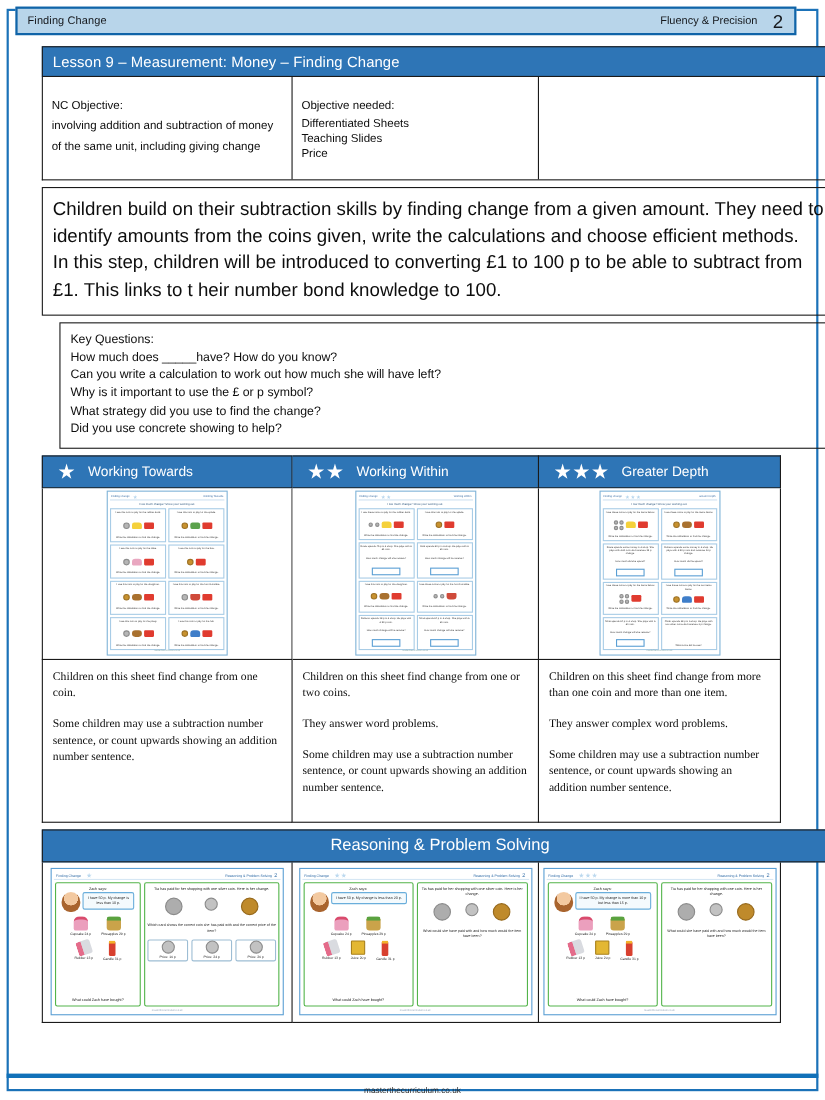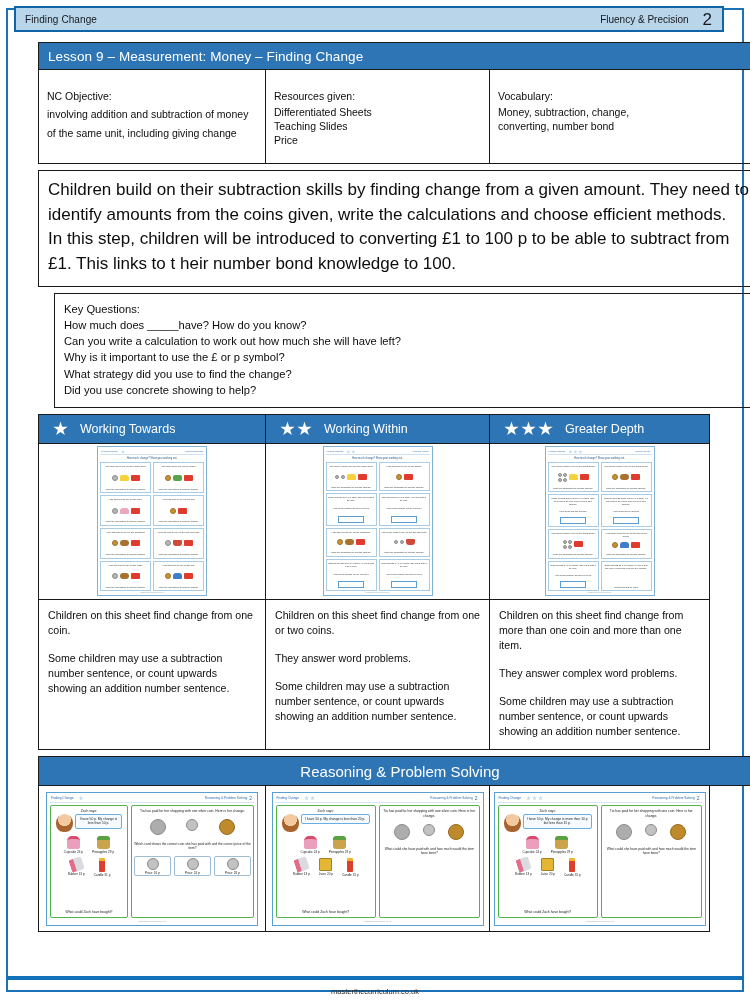--- a/index.html
+++ b/index.html
@@ -179,21 +179,21 @@
   .desc-cell {
     border-left: 1px solid #1a1a1a;
     border-right: 1px solid #1a1a1a;
     border-bottom: 1px solid #1a1a1a;
     padding: 8px 9px 10px 9px;
     min-height: 148px;
   }
   .desc-cell.c1 { width: 228px; }
   .desc-cell.c2 { width: 224px; border-left: none; }
   .desc-cell.c3 { width: 220px; border-left: none; }
-  .desc-cell p { font-size: 10.6px; color: #0d0d0d; line-height: 1.42; }
+  .desc-cell p { font-size: 10.6px; color: #0d0d0d; line-height: 1.42; font-family: Liberation Serif, serif; }
   .desc-cell p + p { margin-top: 13px; }
 
   
   .reason-bar {
     background: #2e75b6;
     border: 1px solid #1a1a1a;
     height: 30px;
     margin-top: 6px;
     display: flex; align-items: center; justify-content: center;
   }
@@ -310,29 +310,24 @@
     <span class="lesson-title-text">Lesson 9 – Measurement: Money – Finding Change</span>
   </div>
 
   <div class="info-row">
     <div class="info-cell c1">
       <div class="info-label">NC Objective:</div>
       <div class="info-line spaced">involving addition and subtraction of money</div>
       <div class="info-line spaced">of the same unit, including giving change</div>
     </div>
     <div class="info-cell c2">
-      <div class="info-label">Resources given:</div>
+      <div class="info-label">Objective needed:</div>
       <div class="info-line">Differentiated Sheets</div>
       <div class="info-line">Teaching Slides</div>
       <div class="info-line">Price</div>
-    </div>
-    <div class="info-cell c3">
-      <div class="info-label">Vocabulary:</div>
-      <div class="info-line">Money, subtraction, change,</div>
-      <div class="info-line">converting, number bond</div>
     </div>
   </div>
 
   <div class="panel gap overview-panel">
     <p>Children build on their subtraction skills by finding change from a given amount. They need to identify amounts from the coins given, write the calculations and choose efficient methods.</p>
     <p>In this step, children will be introduced to converting £1 to 100 p to be able to subtract from £1. This links to t heir number bond knowledge to 100.</p>
   </div>
 
   <div class="panel gap keyq-panel">
     <div class="keyq-label">Key Questions:</div>

